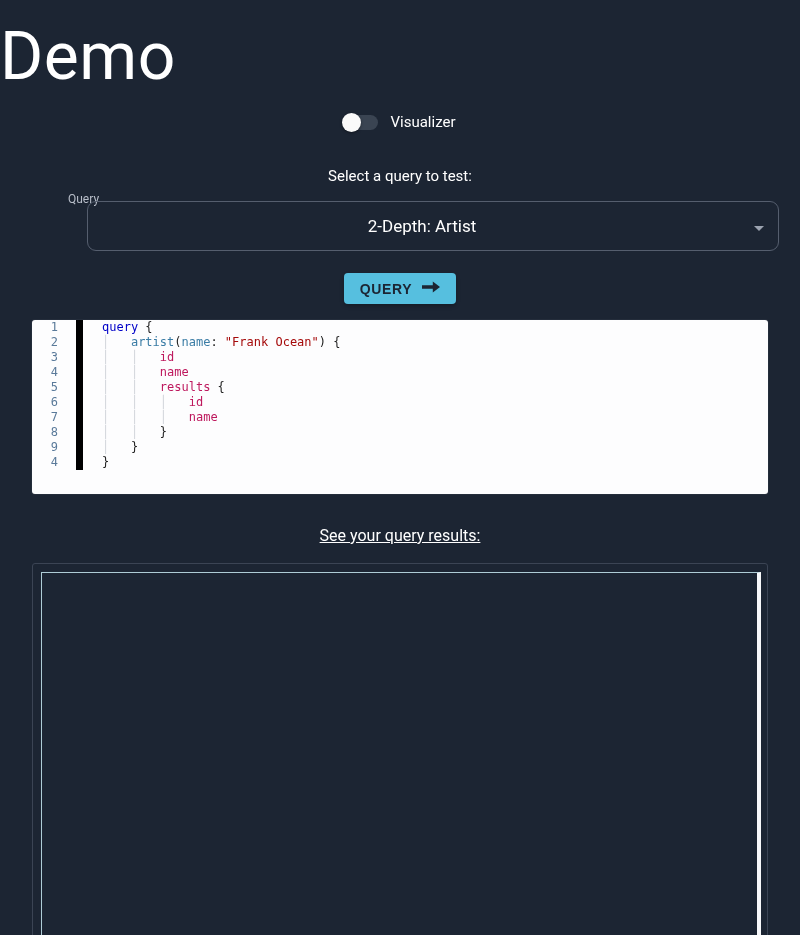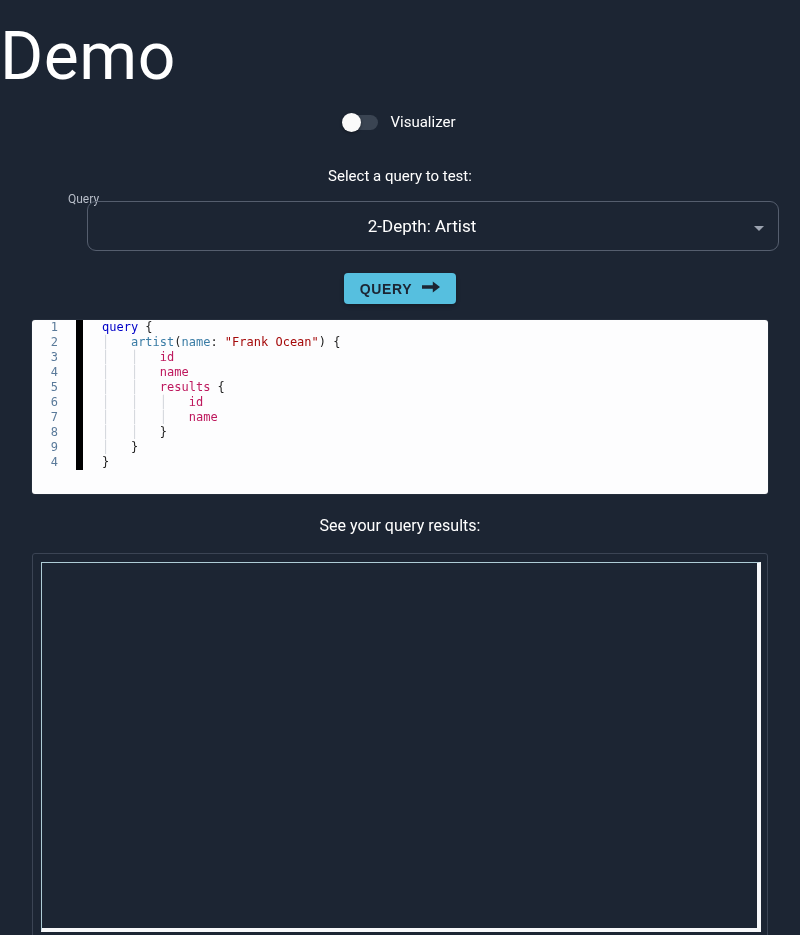--- a/index.html
+++ b/index.html
@@ -137,22 +137,23 @@
   }
   .guide { color: #d0d4da; }
   .kw { color: #0000c8; }
   .fn { color: #3a7ca5; }
   .arg { color: #3a7ca5; }
   .str { color: #a50a0a; }
   .punct { color: #222; }
   .field { color: #be185d; }
   .results-label {
     text-align: center;
-    margin-top: 22px;
+    margin-top: 32px;
     font-size: 16px;
+    text-decoration: underline;
   }
   .results-outer {
     margin: 18px 32px 0;
     border: 1px solid #3b4454;
     border-radius: 3px;
     padding: 8px 6px 6px 8px;
     height: 386px;
   }
   .results-inner {
     width: 100%;

